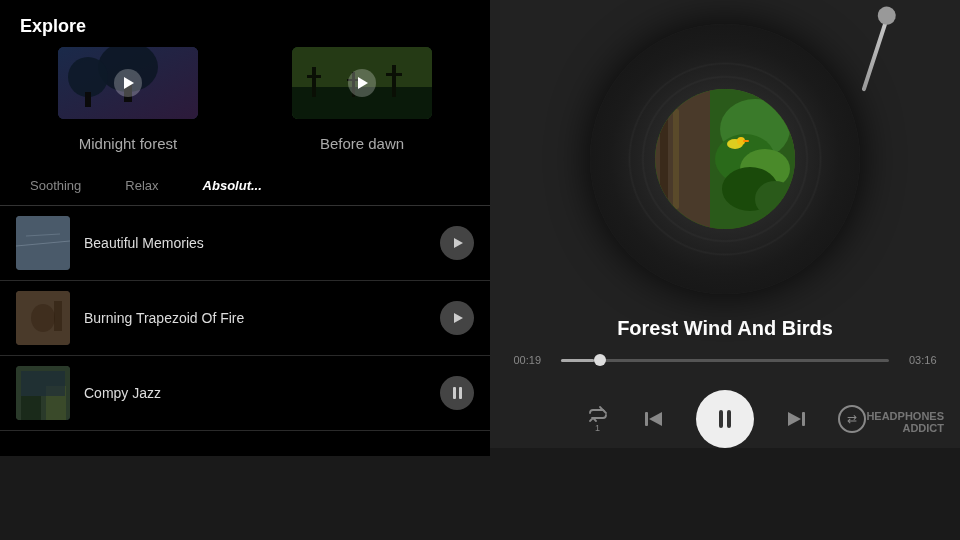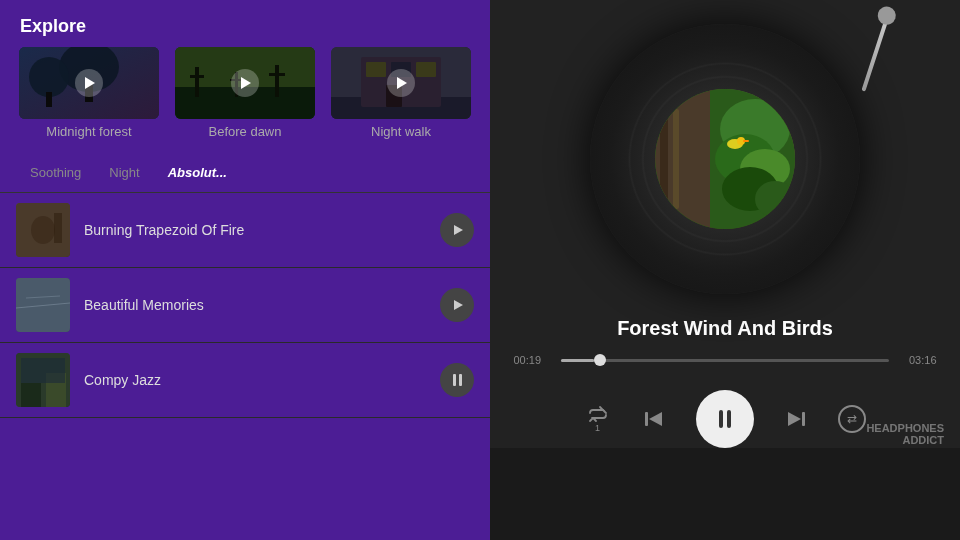--- a/index.html
+++ b/index.html
@@ -8,22 +8,22 @@
       height: 540px;
       background: #1a1a1a;
       font-family: 'Arial', sans-serif;
       display: flex;
       overflow: hidden;
     }
 
     
     .left-panel {
       width: 490px;
-      height: 540px;
-      background: #4c1d95;
+      height: 456px;
+      background: #000000;
       display: flex;
       flex-direction: column;
       overflow: hidden;
     }
 
     .explore-header {
       padding: 16px 20px 10px 20px;
       color: #fff;
       font-size: 18px;
       font-weight: bold;
@@ -80,30 +80,30 @@
       width: 0;
       height: 0;
       border-top: 6px solid transparent;
       border-bottom: 6px solid transparent;
       border-left: 10px solid white;
       margin-left: 2px;
     }
 
     .featured-label {
       color: #aaa;
-      font-size: 13px;
-      margin-top: 5px;
+      font-size: 15px;
+      margin-top: 16px;
       text-align: center;
     }
 
     
     .category-tabs {
       display: flex;
       padding: 4px 16px;
-      gap: 0;
+      gap: 16px;
       border-bottom: 1px solid #333;
     }
 
     .category-tab {
       padding: 8px 14px;
       color: #888;
       font-size: 13px;
       cursor: pointer;
       white-space: nowrap;
     }
@@ -333,21 +333,21 @@
 
     .ctrl-pause-bar {
       width: 4px;
       height: 18px;
       background: #333;
       border-radius: 2px;
     }
 
     .watermark {
       position: absolute;
-      bottom: 2px;
+      bottom: 14px;
       right: 16px;
       color: rgba(200,200,200,0.5);
       font-size: 11px;
       font-weight: bold;
       text-align: right;
     }
 
     
     .tree-svg {
       width: 100%;
@@ -412,73 +412,56 @@
           <rect x="100" y="18" width="4" height="32" fill="#0a0f05"></rect>
           <rect x="94" y="26" width="16" height="3" fill="#0a0f05"></rect>
         </svg>
         <div class="play-overlay">
           <div class="play-triangle"></div>
         </div>
       </div>
       <span class="featured-label">Before dawn</span>
     </div>
 
-    <div class="featured-item">
-      <div class="featured-thumb featured-thumb-3">
-        <svg viewBox="0 0 140 72" xmlns="http://www.w3.org/2000/svg" style="width:100%;height:100%">
-          <rect width="140" height="72" fill="#2a2a3a"></rect>
-          <rect x="0" y="50" width="140" height="22" fill="#1a1a2a"></rect>
-          <rect x="30" y="10" width="80" height="50" fill="#2a2030" rx="2"></rect>
-          <rect x="35" y="15" width="20" height="15" fill="#3a3a1a" rx="1"></rect>
-          <rect x="60" y="15" width="20" height="15" fill="#1a1a2a" rx="1"></rect>
-          <rect x="85" y="15" width="20" height="15" fill="#3a3a1a" rx="1"></rect>
-          <rect x="55" y="38" width="16" height="22" fill="#1a1015" rx="1"></rect>
-        </svg>
-        <div class="play-overlay">
-          <div class="play-triangle"></div>
-        </div>
-      </div>
-      <span class="featured-label">Night walk</span>
-    </div>
   </div>
 
   <div class="category-tabs">
     <div class="category-tab">Soothing</div>
-    <div class="category-tab">Night</div>
+    <div class="category-tab">Relax</div>
     <div class="category-tab active">Absolut...</div>
   </div>
 
   <div class="track-list">
+
+    <div class="track-item">
+      <div class="track-thumb track-thumb-1">
+        <svg viewBox="0 0 54 54" xmlns="http://www.w3.org/2000/svg" style="width:100%;height:100%">
+          <rect width="54" height="54" fill="#4a5a6a"></rect>
+          <line x1="0" y1="30" x2="54" y2="25" stroke="#6a7a8a" stroke-width="1"></line>
+          <line x1="10" y1="20" x2="44" y2="18" stroke="#6a7a8a" stroke-width="0.8"></line>
+        </svg>
+      </div>
+      <div class="track-info">
+        <span class="track-name">Beautiful Memories</span>
+      </div>
+      <div class="track-btn">
+        <div class="play-triangle-sm"></div>
+      </div>
+    </div>
 
     <div class="track-item">
       <div class="track-thumb track-thumb-2">
         <svg viewBox="0 0 54 54" xmlns="http://www.w3.org/2000/svg" style="width:100%;height:100%">
           <rect width="54" height="54" fill="#4a3a2a"></rect>
           <ellipse cx="27" cy="27" rx="12" ry="14" fill="#3a2a1a" opacity="0.7"></ellipse>
           <rect x="38" y="10" width="8" height="30" fill="#2a1a0a" opacity="0.5"></rect>
         </svg>
       </div>
       <div class="track-info">
         <span class="track-name">Burning Trapezoid Of Fire</span>
-      </div>
-      <div class="track-btn">
-        <div class="play-triangle-sm"></div>
-      </div>
-    </div>
-
-    <div class="track-item">
-      <div class="track-thumb track-thumb-1">
-        <svg viewBox="0 0 54 54" xmlns="http://www.w3.org/2000/svg" style="width:100%;height:100%">
-          <rect width="54" height="54" fill="#4a5a6a"></rect>
-          <line x1="0" y1="30" x2="54" y2="25" stroke="#6a7a8a" stroke-width="1"></line>
-          <line x1="10" y1="20" x2="44" y2="18" stroke="#6a7a8a" stroke-width="0.8"></line>
-        </svg>
-      </div>
-      <div class="track-info">
-        <span class="track-name">Beautiful Memories</span>
       </div>
       <div class="track-btn">
         <div class="play-triangle-sm"></div>
       </div>
     </div>
 
     <div class="track-item">
       <div class="track-thumb track-thumb-3">
         <svg viewBox="0 0 54 54" xmlns="http://www.w3.org/2000/svg" style="width:100%;height:100%">
           <rect width="54" height="54" fill="#2a3a2a"></rect>

